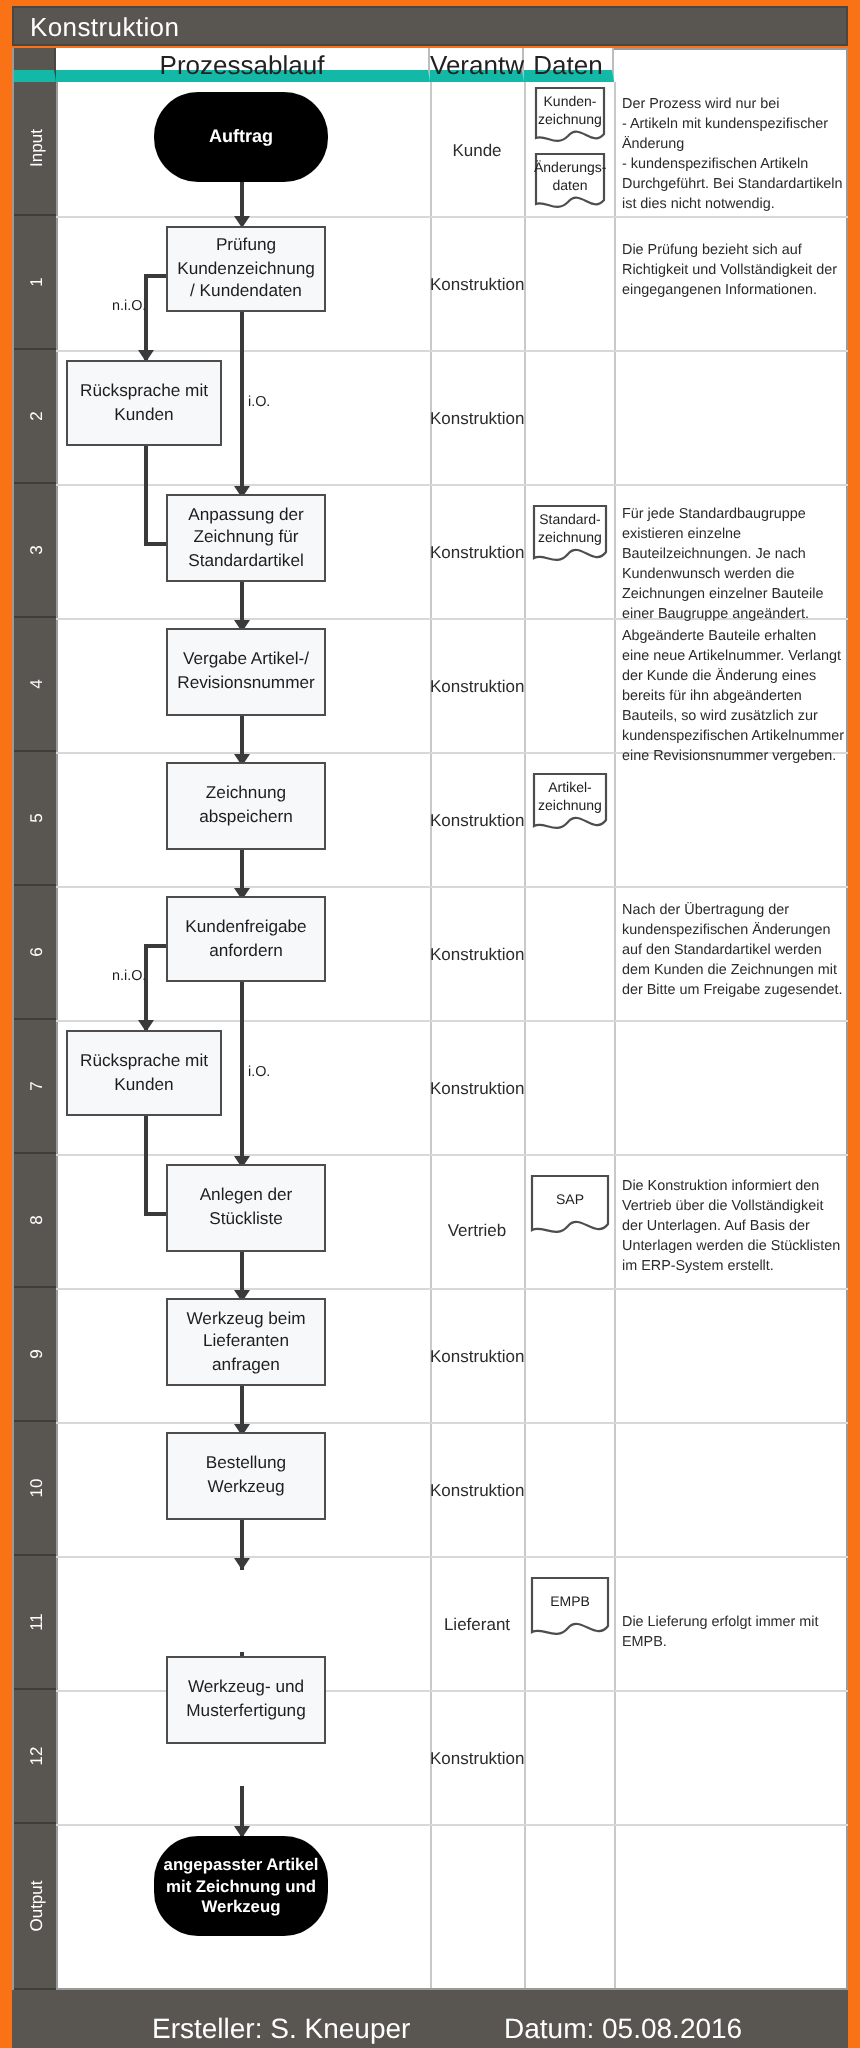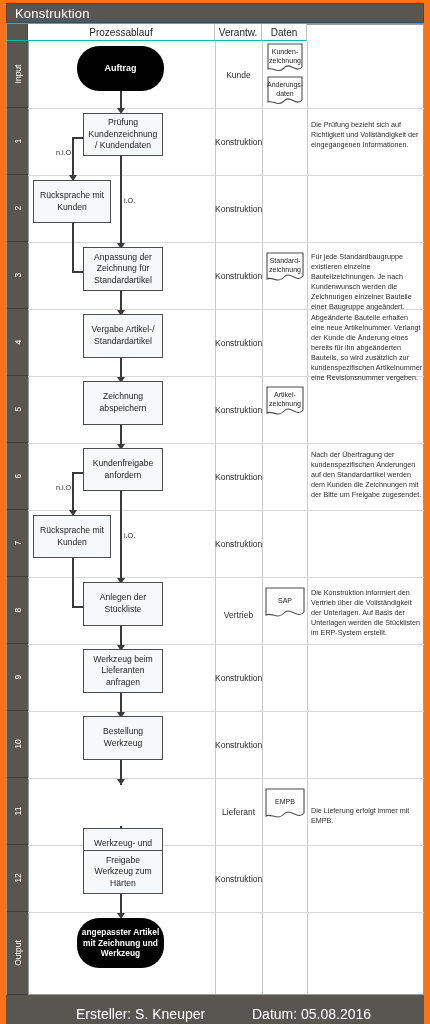--- a/index.html
+++ b/index.html
@@ -24,22 +24,22 @@
     position:absolute;left:6px;top:24px;width:418px;height:971px;
     box-sizing:border-box;border:1px solid #9a9a9a;background:#fff;
   }
 
   
   .colhead{
     position:absolute;left:6px;top:24px;height:17px;width:418px;
   }
   .colhead .cell{
     position:absolute;top:0;height:17px;box-sizing:border-box;
-    font-size:10px;color:#222;text-align:center;line-height:17px;
-    border-right:1px solid #bdbdbd;border-bottom:1px solid #14b8a6;
+    font-size:13px;color:#222;text-align:center;line-height:17px;
+    border-right:1px solid #bdbdbd;border-bottom:6px solid #14b8a6;
     background:#fff;
   }
   .colhead .swatch{background:#595651;border-right:1px solid #4a4743;}
 
   
   .stage{
     position:absolute;left:7px;width:21px;background:#595651;
     color:#ffffff;box-sizing:border-box;
     border-bottom:1px solid #3f3d3a;
   }
@@ -261,21 +261,21 @@
 
   <div class="pbox side" style="left:33px;top:180px;width:78px;height:43px;">
     <span>Rücksprache mit Kunden</span>
   </div>
 
   <div class="pbox" style="left:83px;top:247px;width:80px;height:44px;">
     <span>Anpassung der Zeichnung für Standardartikel</span>
   </div>
 
   <div class="pbox" style="left:83px;top:314px;width:80px;height:44px;">
-    <span>Vergabe Artikel-/ Standardartikel</span>
+    <span>Vergabe Artikel-/ Revisionsnummer</span>
   </div>
 
   <div class="pbox" style="left:83px;top:381px;width:80px;height:44px;">
     <span>Zeichnung abspeichern</span>
   </div>
 
   <div class="pbox" style="left:83px;top:448px;width:80px;height:43px;">
     <span>Kundenfreigabe anfordern</span>
   </div>
 
@@ -292,23 +292,20 @@
   </div>
 
   <div class="pbox" style="left:83px;top:716px;width:80px;height:44px;">
     <span>Bestellung Werkzeug</span>
   </div>
 
   <div class="pbox" style="left:83px;top:828px;width:80px;height:44px;">
     <span>Werkzeug- und Musterfertigung</span>
   </div>
 
-  <div class="pbox" style="left:83px;top:850px;width:80px;height:44px;">
-    <span>Freigabe Werkzeug zum Härten</span>
-  </div>
 
   <div class="term" style="left:77px;top:918px;width:87px;height:50px;font-size:8.4px;padding:0 2px;box-sizing:border-box;">
     <span>angepasster Artikel mit Zeichnung und Werkzeug</span>
   </div>
 
   <div class="resp" style="left:215px;top:70px;">Kunde</div>
   <div class="resp" style="left:215px;top:137px;">Konstruktion</div>
   <div class="resp" style="left:215px;top:204px;">Konstruktion</div>
   <div class="resp" style="left:215px;top:271px;">Konstruktion</div>
   <div class="resp" style="left:215px;top:338px;">Konstruktion</div>
@@ -372,20 +369,24 @@
 
   <div class="docshape" style="left:265px;top:788px;width:40px;height:34px;">
     <svg width="40" height="34" viewBox="0 0 40 34">
       <path d="M1,1 L39,1 L39,25 C33,33 25,19 19,26 C13,33 6,25 1,28 Z" fill="#ffffff" stroke="#4d4d4d" stroke-width="1.1"></path>
     </svg>
     <div class="lbl" style="top:9px;">
       <span style="white-space: pre-line;">EMPB</span>
     </div>
   </div>
 
+  <div class="desc" style="left: 311px; top: 47px; white-space: pre-line;">Der Prozess wird nur bei
+- Artikeln mit kundenspezifischer Änderung
+- kundenspezifischen Artikeln
+Durchgeführt. Bei Standardartikeln ist dies nicht notwendig.</div>
   <div class="desc" style="left: 311px; top: 120px; white-space: pre-line;">Die Prüfung bezieht sich auf Richtigkeit und Vollständigkeit der eingegangenen Informationen.</div>
   <div class="desc" style="left: 311px; top: 252px; white-space: pre-line;">Für jede Standardbaugruppe existieren einzelne Bauteilzeichnungen. Je nach Kundenwunsch werden die Zeichnungen einzelner Bauteile einer Baugruppe angeändert.</div>
   <div class="desc" style="left: 311px; top: 313px; white-space: pre-line;">Abgeänderte Bauteile erhalten eine neue Artikelnummer. Verlangt der Kunde die Änderung eines bereits für ihn abgeänderten Bauteils, so wird zusätzlich zur kundenspezifischen Artikelnummer eine Revisionsnummer vergeben.</div>
   <div class="desc" style="left: 311px; top: 450px; white-space: pre-line;">Nach der Übertragung der kundenspezifischen Änderungen auf den Standardartikel werden dem Kunden die Zeichnungen mit der Bitte um Freigabe zugesendet.</div>
   <div class="desc" style="left: 311px; top: 588px; white-space: pre-line;">Die Konstruktion informiert den Vertrieb über die Vollständigkeit der Unterlagen. Auf Basis der Unterlagen werden die Stücklisten im ERP-System erstellt.</div>
   <div class="desc" style="left: 311px; top: 806px; white-space: pre-line;">Die Lieferung erfolgt immer mit EMPB.</div>
 
   <div class="footleft"></div>
   <div class="footer">
     <div class="fcell" style="left:48px;top:11px;">Ersteller: S. Kneuper</div>

